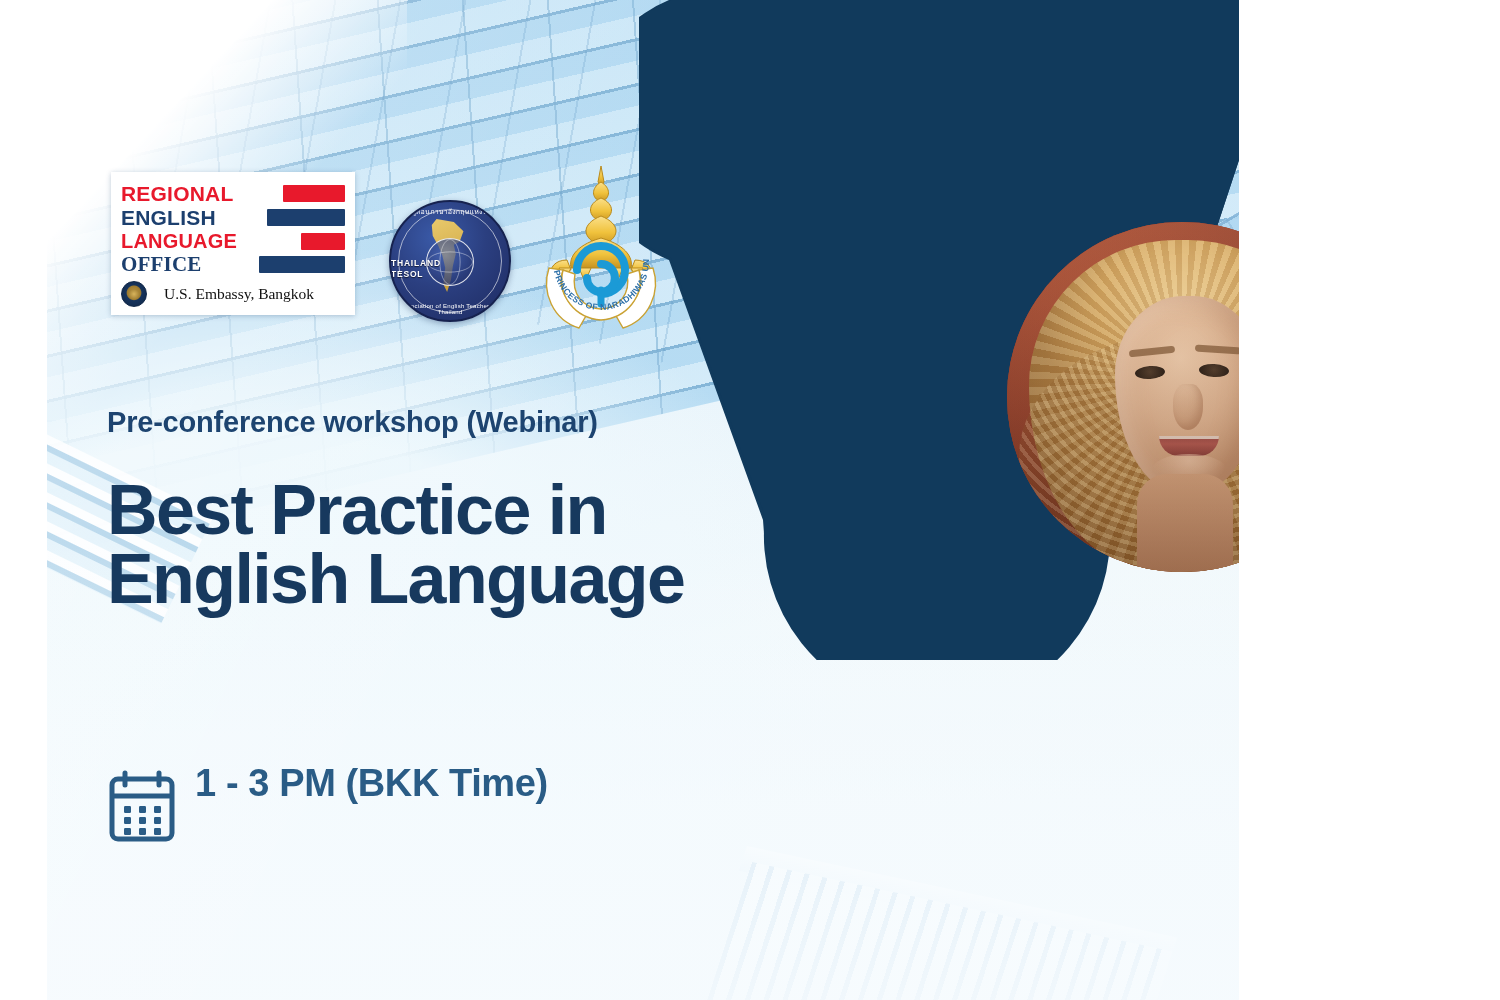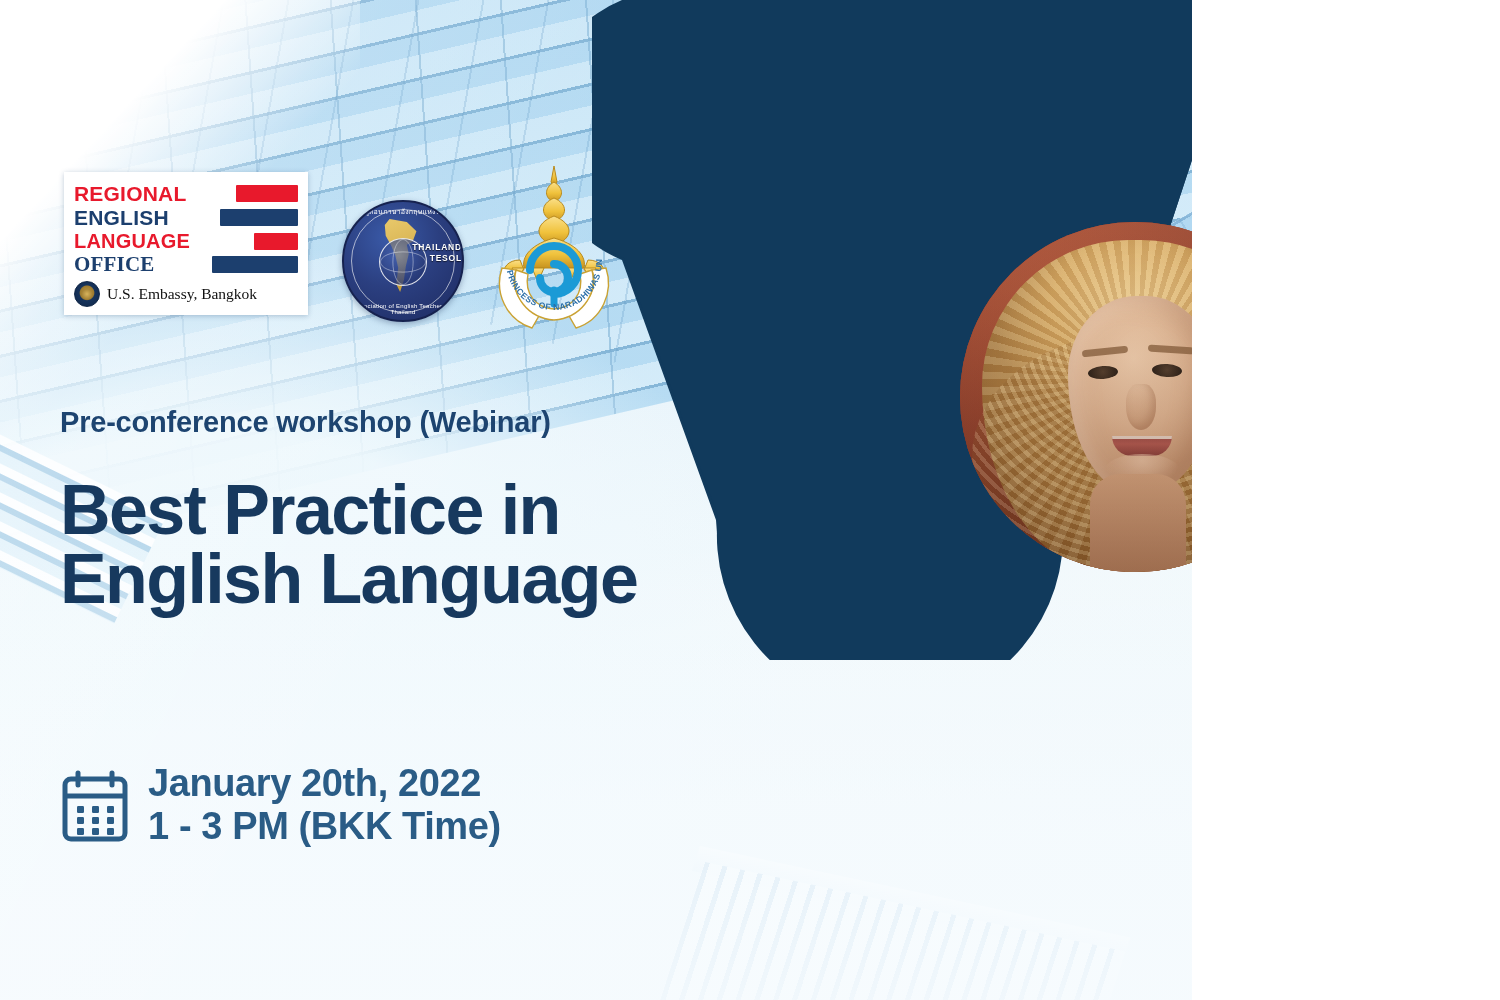--- a/index.html
+++ b/index.html
@@ -3,20 +3,21 @@
 <meta charset="utf-8">
 <style>
   html,body{margin:0;padding:0;background:#fff;}
   body{font-family:"Liberation Sans",sans-serif;}
 
   .poster{
     position:relative;
     width:1192px;height:1000px;
     overflow:hidden;
     background:#22c55e;
+    margin-left:47px;
   }
 
   
   .bg{position:absolute;inset:0;overflow:hidden;}
 
   .bg-base{
     position:absolute;inset:0;
     background:
       linear-gradient(168deg,#d6ebf8 0%,#e8f4fb 38%,#f2f9fc 62%,#eef7fb 100%);
   }
@@ -227,21 +228,21 @@
   .relo-row .w{font-weight:bold;font-size:21px;letter-spacing:.2px;line-height:1;}
   .relo-row .bar{height:17px;border-radius:1px;}
   .relo .r1 .w{color:#e8192c;}
   .relo .r1 .bar{background:#e8192c;width:62px;}
   .relo .r2 .w{color:#1c3f6e;}
   .relo .r2 .bar{background:#1c3f6e;width:78px;}
   .relo .r3 .w{color:#e8192c;font-size:20px;}
   .relo .r3 .bar{background:#e8192c;width:44px;}
   .relo .r4 .w{color:#1c3f6e;font-family:Liberation Serif, serif;}
   .relo .r4 .bar{background:#1c3f6e;width:86px;}
-  .relo-foot{display:flex;align-items:center;gap:7px;margin-top:6px;}
+  .relo-foot{display:flex;align-items:center;gap:17px;margin-top:6px;}
   .seal{width:24px;height:24px;border-radius:50%;
         background:radial-gradient(circle at 50% 45%, #c8a24a 0%, #9d7a2e 38%, #16335c 44%, #0f2647 100%);
         border:1.5px solid #0f2647;flex:none;position:relative;}
   .seal:after{content:"";position:absolute;left:50%;top:50%;width:11px;height:11px;
               transform:translate(-50%,-50%);border-radius:50%;
               background:radial-gradient(circle,#d8b45c 0%,#8d6b24 100%);}
   .relo-foot span{font-family:"Liberation Serif",serif;font-size:15.5px;color:#111;white-space:nowrap;}
 
   .tesol{
     width:118px;height:118px;border-radius:50%;margin-left:34px;margin-top:28px;
@@ -257,21 +258,21 @@
       background:linear-gradient(160deg,#f3d06a,#c79a2c);
       clip-path:polygon(22% 0%,58% 4%,78% 16%,70% 30%,58% 34%,62% 46%,56% 62%,52% 80%,44% 96%,36% 86%,40% 64%,34% 48%,26% 36%,14% 22%,12% 8%);
       opacity:.95;}
   .tesol .globe{position:absolute;left:50%;top:36px;transform:translateX(-50%);
       width:46px;height:46px;border-radius:50%;border:1px solid rgba(255,255,255,.85);
       background:radial-gradient(circle at 40% 35%, rgba(80,110,190,.6), rgba(28,42,96,.85));}
   .tesol .globe:before,.tesol .globe:after{content:"";position:absolute;inset:0;border-radius:50%;
       border:1px solid rgba(255,255,255,.55);}
   .tesol .globe:before{transform:scaleX(.45);}
   .tesol .globe:after{transform:scaleY(.45);}
-  .tesol .tname{position:absolute;left:0;right:0;top:40px;text-align:right;
+  .tesol .tname{position:absolute;left:0;right:0;top:56px;text-align:left;
       font-size:8.5px;font-weight:bold;color:#fff;letter-spacing:.8px;
       text-shadow:0 1px 1px rgba(0,0,0,.6);line-height:1.25;}
   .tesol .bottomtxt{position:absolute;left:0;right:0;bottom:5px;text-align:center;
       font-size:6px;color:#fff;letter-spacing:.25px;}
 
   .pnu{width:140px;height:168px;margin-left:20px;margin-top:-8px;position:relative;}
   .pnu svg{display:block;width:100%;height:100%;}
 
   
   .kicker{
@@ -444,19 +445,18 @@
           <rect x="15" y="47" width="7" height="7" rx="1.2"></rect>
           <rect x="30" y="47" width="7" height="7" rx="1.2"></rect>
           <rect x="45" y="47" width="7" height="7" rx="1.2"></rect>
           <rect x="15" y="58" width="7" height="7" rx="1.2"></rect>
           <rect x="30" y="58" width="7" height="7" rx="1.2"></rect>
           <rect x="45" y="58" width="7" height="7" rx="1.2"></rect>
         </g>
       </svg>
     </div>
     <div class="datetext">
-      <span class="ln">January 20th, 2022</span>
       <span class="ln">1 - 3 PM (BKK Time)</span>
     </div>
   </div>
 
 
 </div>
 
 </body></html>

